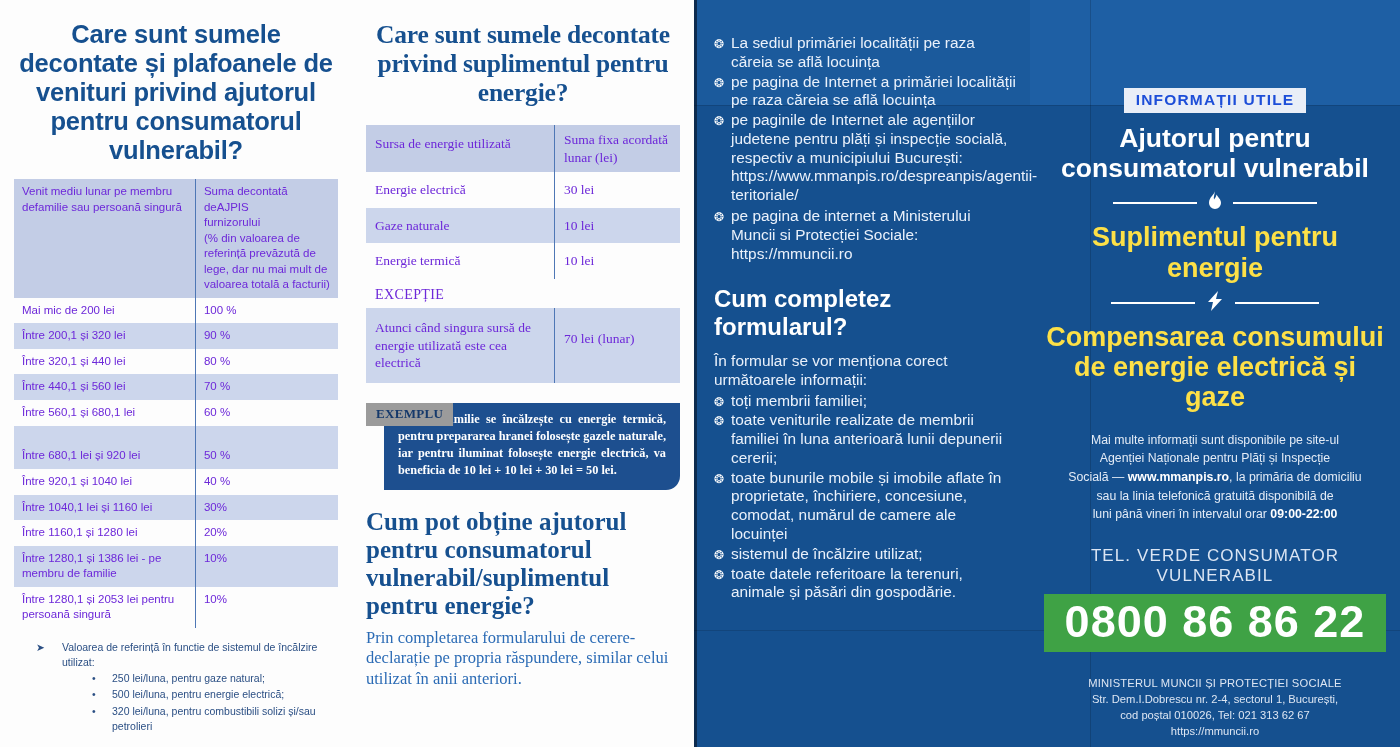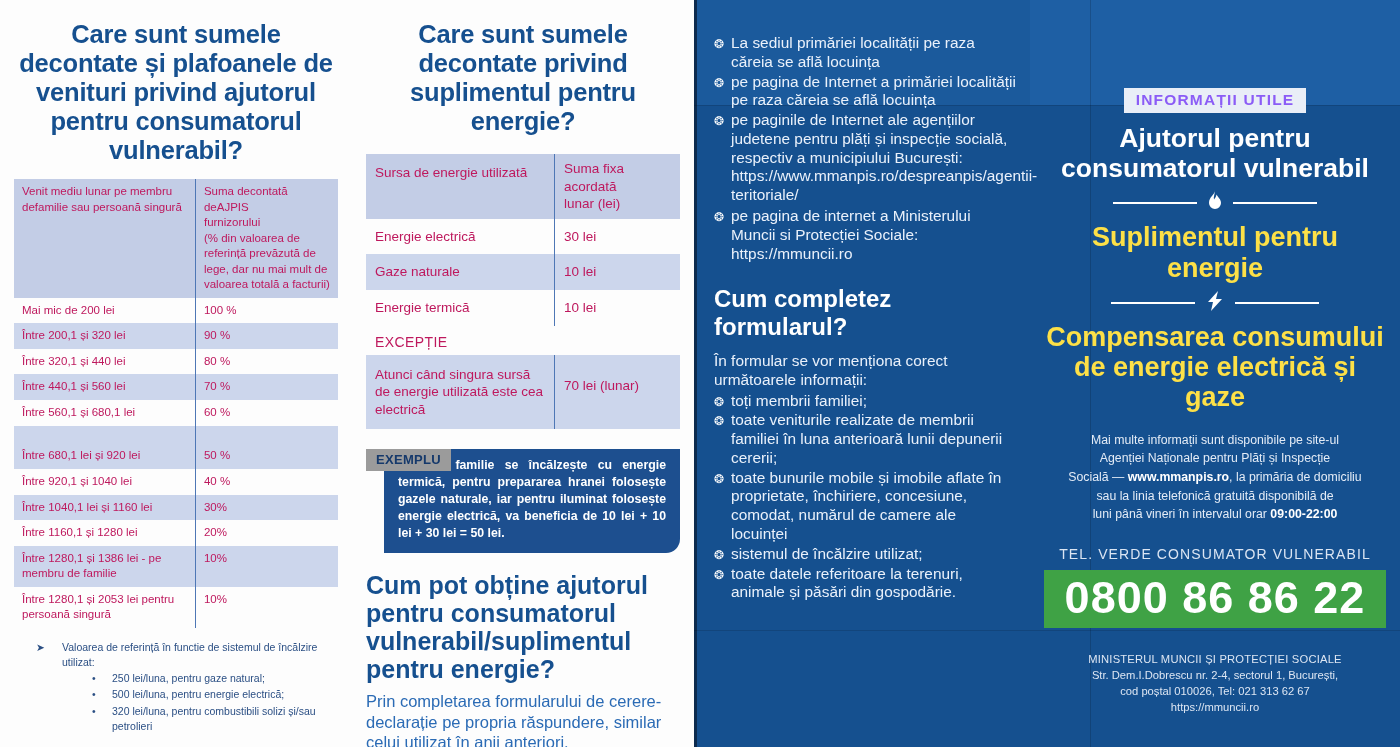--- a/index.html
+++ b/index.html
@@ -10,31 +10,31 @@
   }
   .page { position: relative; width: 1400px; height: 747px; display: flex; }
 
   
   .white-side {
     width: 694px; height: 747px; background: #fdfdfd;
     display: flex; padding-top: 20px; position: relative;
   }
   .col { padding: 0 14px; }
   .col-1 { width: 352px; }
-  .col-2 { width: 342px; }
+  .col-2 { width: 342px; font-family: Liberation Serif, serif; }
 
   h2.q {
     color: #16508f; font-weight: bold; line-height: 1.14;
     letter-spacing: -0.2px;
   }
   .col-1 h2.q, .col-2 h2.q { font-size: 25.5px; text-align: center; }
 
   
   table.tbl { border-collapse: collapse; width: 100%; }
-  table.tbl td { vertical-align: top; color: #be185d; }
+  table.tbl td { vertical-align: top; color: #6d28d9; }
   .t-head td {
     background: #c3cde6; color: #2b4f84;
     font-size: 11.5px; line-height: 1.33; padding: 7px 8px 8px 8px;
   }
   .t1 td { font-size: 11.5px; padding: 5px 8px; line-height: 1.35; }
   .t1 tr.alt td { background: #ccd6ec; }
   .t1 tr.plain td { background: transparent; }
   .t1 td.c2 { border-left: 1.5px solid #4e77b5; width: 44%; }
   .t-head td.c2 { border-left: 1.5px solid #4e77b5; width: 44%; }
   .t1 td.tall { padding-top: 22px; padding-bottom: 6px; }
@@ -98,35 +98,35 @@
   .col-3 ul.flower li { color: #eaf1fb; font-size: 15.4px; line-height: 1.22;
      margin-top: 1px; }
   .col-3 ul.flower li .fl { flex: 0 0 17px; font-size: 12px; padding-top: 3px;
      color: #ffffff; }
   .col-3 .sub { color: #eaf1fb; font-size: 15.4px; line-height: 1.22;
      padding-left: 17px; }
   .col-3 .lead-w { color: #eaf1fb; font-size: 15.4px; line-height: 1.25; margin-top: 4px; }
 
   
   .badge {
-    display: inline-block; background: #e9eef7; color: #8b5cf6;
+    display: inline-block; background: #e9eef7; color: #1d4ed8;
     font-weight: bold; font-size: 15.5px; letter-spacing: 1.2px;
     padding: 3px 12px 4px 12px;
   }
   .t-big { color: #ffffff; font-weight: bold; font-size: 26.5px;
     line-height: 1.14; margin-top: 10px; }
   .t-big2 { color: #fde047; font-weight: bold; font-size: 27px;
     line-height: 1.12; }
   .divider { display: flex; align-items: center; justify-content: center;
     gap: 10px; margin: 7px 0 6px 0; }
   .divider .bar { height: 2px; width: 84px; background: #ffffff; }
   .divider .ic { color: #ffffff; }
   .info-p { color: #e3ebf6; font-size: 12.3px; line-height: 1.52; margin-top: 18px; }
   .info-p b { color: #ffffff; }
-  .tel-label { color: #dbe5f3; font-size: 14px; letter-spacing: 1.1px;
+  .tel-label { color: #dbe5f3; font-size: 17px; letter-spacing: 1.1px;
     margin-top: 22px; font-weight: normal; }
   .tel-box { background: #3fa245; margin-top: 8px; padding: 4px 0 7px 0; }
   .tel-num { color: #ffffff; font-weight: bold; font-size: 45px;
     letter-spacing: 1px; line-height: 1.05; }
   .footer-min { color: #dde6f3; font-size: 11.2px; line-height: 1.42; margin-top: 24px; }
   .footer-min .l1 { letter-spacing: .2px; }
 </style>
 </head>
 <body>
 

